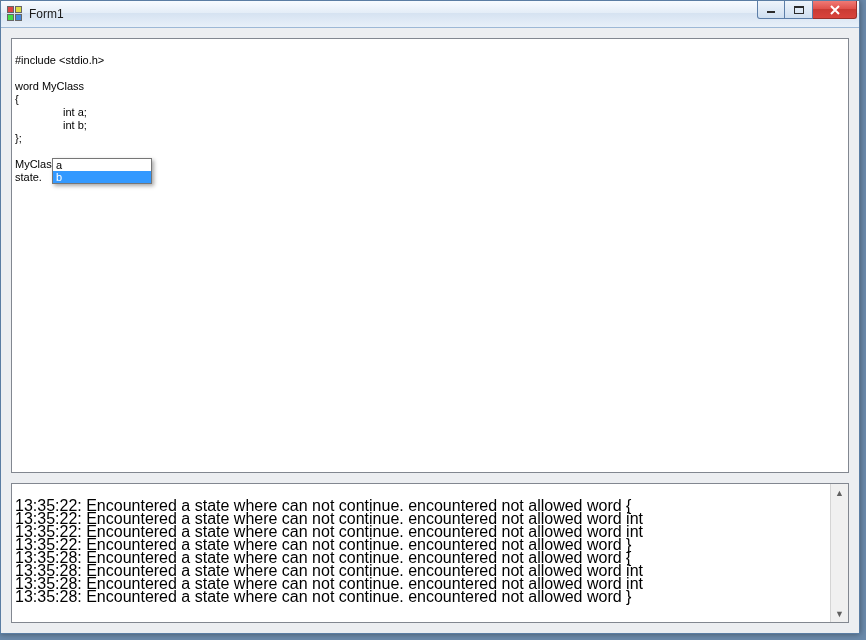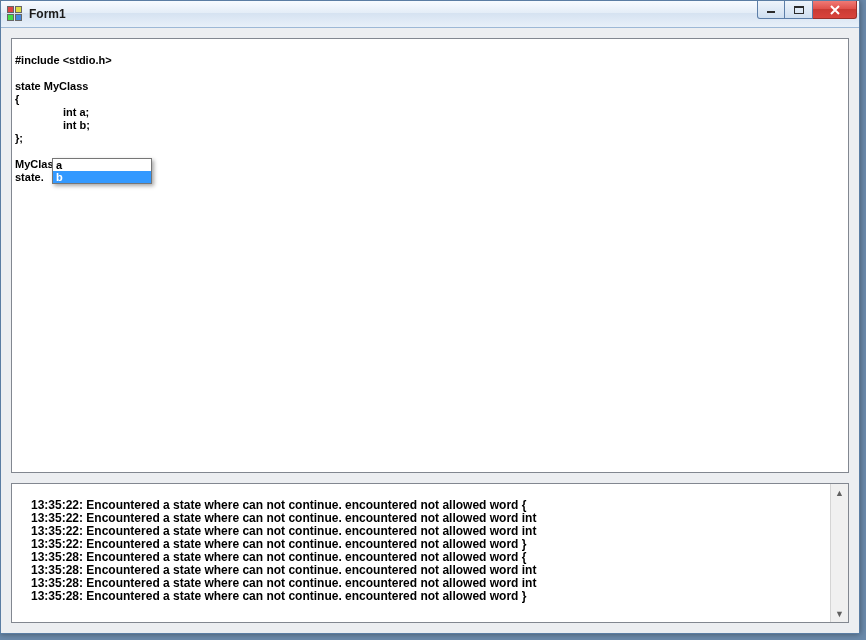--- a/index.html
+++ b/index.html
@@ -16,21 +16,20 @@
     position: absolute;
     left: 0; top: 0;
     width: 858px;
     height: 632px;
     background: #0ea5e9;
     border: 1px solid #5a7da3;
     border-radius: 4px 4px 0 0;
     box-shadow: 0 0 6px rgba(0,0,0,0.4);
     display: flex;
     flex-direction: column;
-    font-weight: bold;
   }
   .titlebar {
     height: 26px;
     background: linear-gradient(to bottom, #f7fbff 0%, #e4edf7 45%, #d5e2f1 46%, #e8f0f9 100%);
     border-bottom: 1px solid #9db8d6;
     display: flex;
     align-items: center;
     padding: 0 2px 0 6px;
   }
   .app-icon {
@@ -107,23 +106,23 @@
     color: #000;
     line-height: 13px;
     white-space: pre;
   }
   .log {
     height: 140px;
     display: flex;
   }
   .log-content {
     flex:1;
-    padding: 2px 19px;
+    padding: 2px 3px;
     font-family: Tahoma, "Segoe UI", sans-serif;
-    font-size: 12px;
+    font-size: 16px;
     color: #000;
     line-height: 13px;
     white-space: pre;
     overflow: hidden;
   }
   .log-scroll {
     width: 17px;
     background: #f0f0f0;
     border-left: 1px solid #d4d4d4;
     position: relative;
@@ -189,21 +188,21 @@
       </div>
     </div>
   </div>
 
   <div class="client">
 
     <div class="panel editor">
       <div class="editor-content">
 <span>#include &lt;stdio.h&gt;</span>
 <span></span>
-<span>state MyClass</span>
+<span>word MyClass</span>
 <span>{</span>
 <span class="indent"></span><span>int a;</span>
 <span class="indent"></span><span>int b;</span>
 <span>};</span>
 <span></span>
 <span>MyClass cClass;</span>
 <span>state.</span></div>
 
       <div class="autocomplete" style="left:40px; top:119px;">
         <div class="ac-item">a</div>

